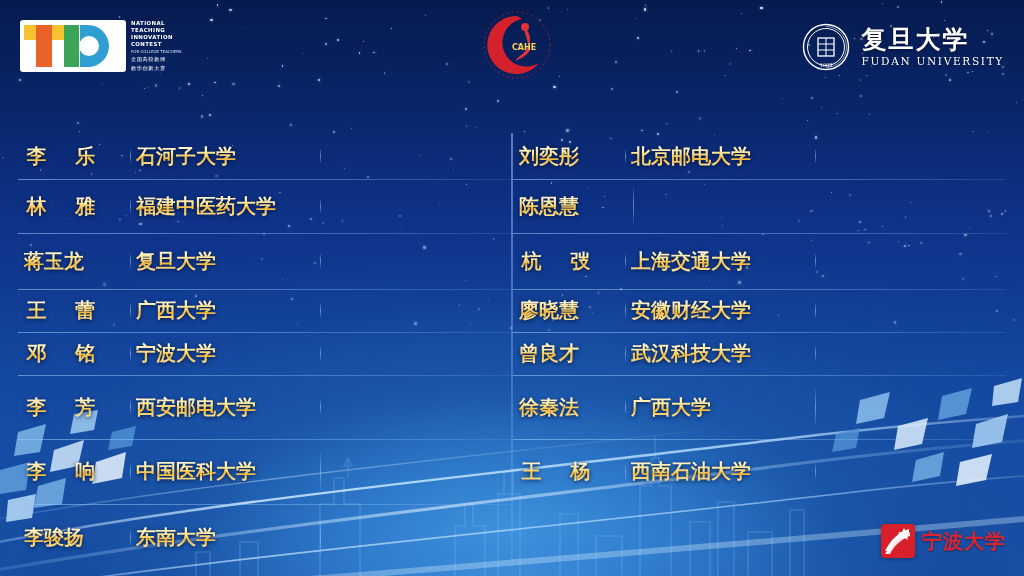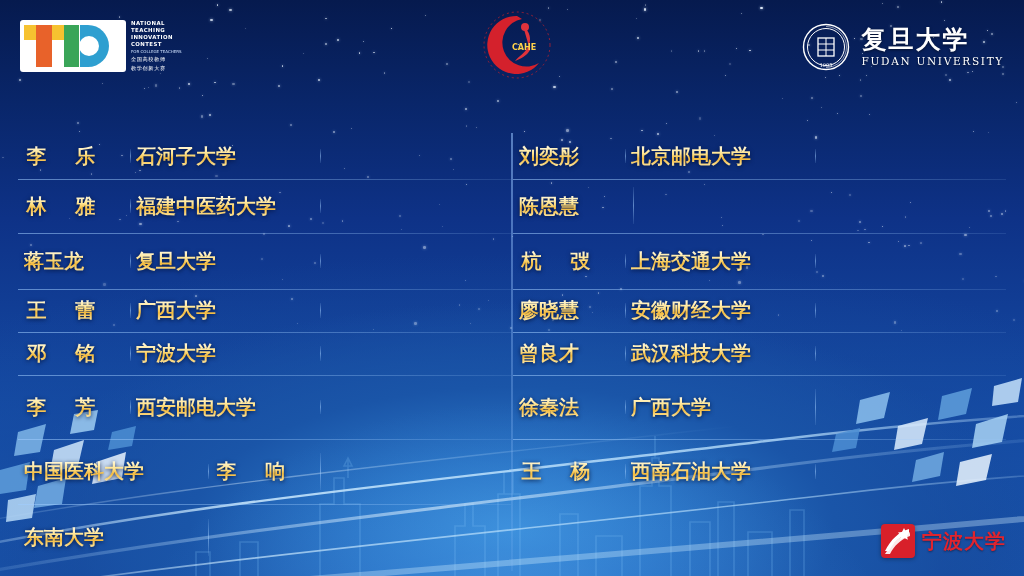--- a/index.html
+++ b/index.html
@@ -507,25 +507,26 @@
           <div class="cell c-name"><span class="gold name-gold spaced">邓 铭</span></div>
           <div class="cell c-school"><span class="gold">宁波大学</span></div>
           <div class="cell c-award"><span class="gold"><span class="award-line">教学学术创新奖</span></span></div>
         </div>
         <div class="row" style="height: 65px;">
           <div class="cell c-name"><span class="gold name-gold spaced">李 芳</span></div>
           <div class="cell c-school"><span class="gold">西安邮电大学</span></div>
           <div class="cell c-award"><span class="gold"><span class="award-line">教学学术创新奖</span></span></div>
         </div>
         <div class="row" style="height: 65px;">
+          <div class="cell c-name"><span class="gold name-gold spaced">李 响</span></div>
           <div class="cell c-school"><span class="gold">中国医科大学</span></div>
-          <div class="cell c-name"><span class="gold name-gold spaced">李 响</span></div>
           <div class="cell c-award"><span class="gold"><span class="award-line">教学活动创新奖</span><span class="award-line">教学学术创新奖</span></span></div>
         </div>
         <div class="row" style="height: 68px;">
+          <div class="cell c-name"><span class="gold name-gold">李骏扬</span></div>
           <div class="cell c-school"><span class="gold">东南大学</span></div>
           <div class="cell c-award"><span class="gold"><span class="award-line">教学学术创新奖</span><span class="award-line">教学设计创新奖</span></span></div>
         </div>
       </div>
     <div class="vsep"></div>
     <div class="half" id="right-half">
         <div class="row" style="height: 46px;">
           <div class="cell c-name"><span class="gold name-gold">刘奕彤</span></div>
           <div class="cell c-school"><span class="gold">北京邮电大学</span></div>
           <div class="cell c-award"><span class="gold"><span class="award-line">教学活动创新奖</span></span></div>

